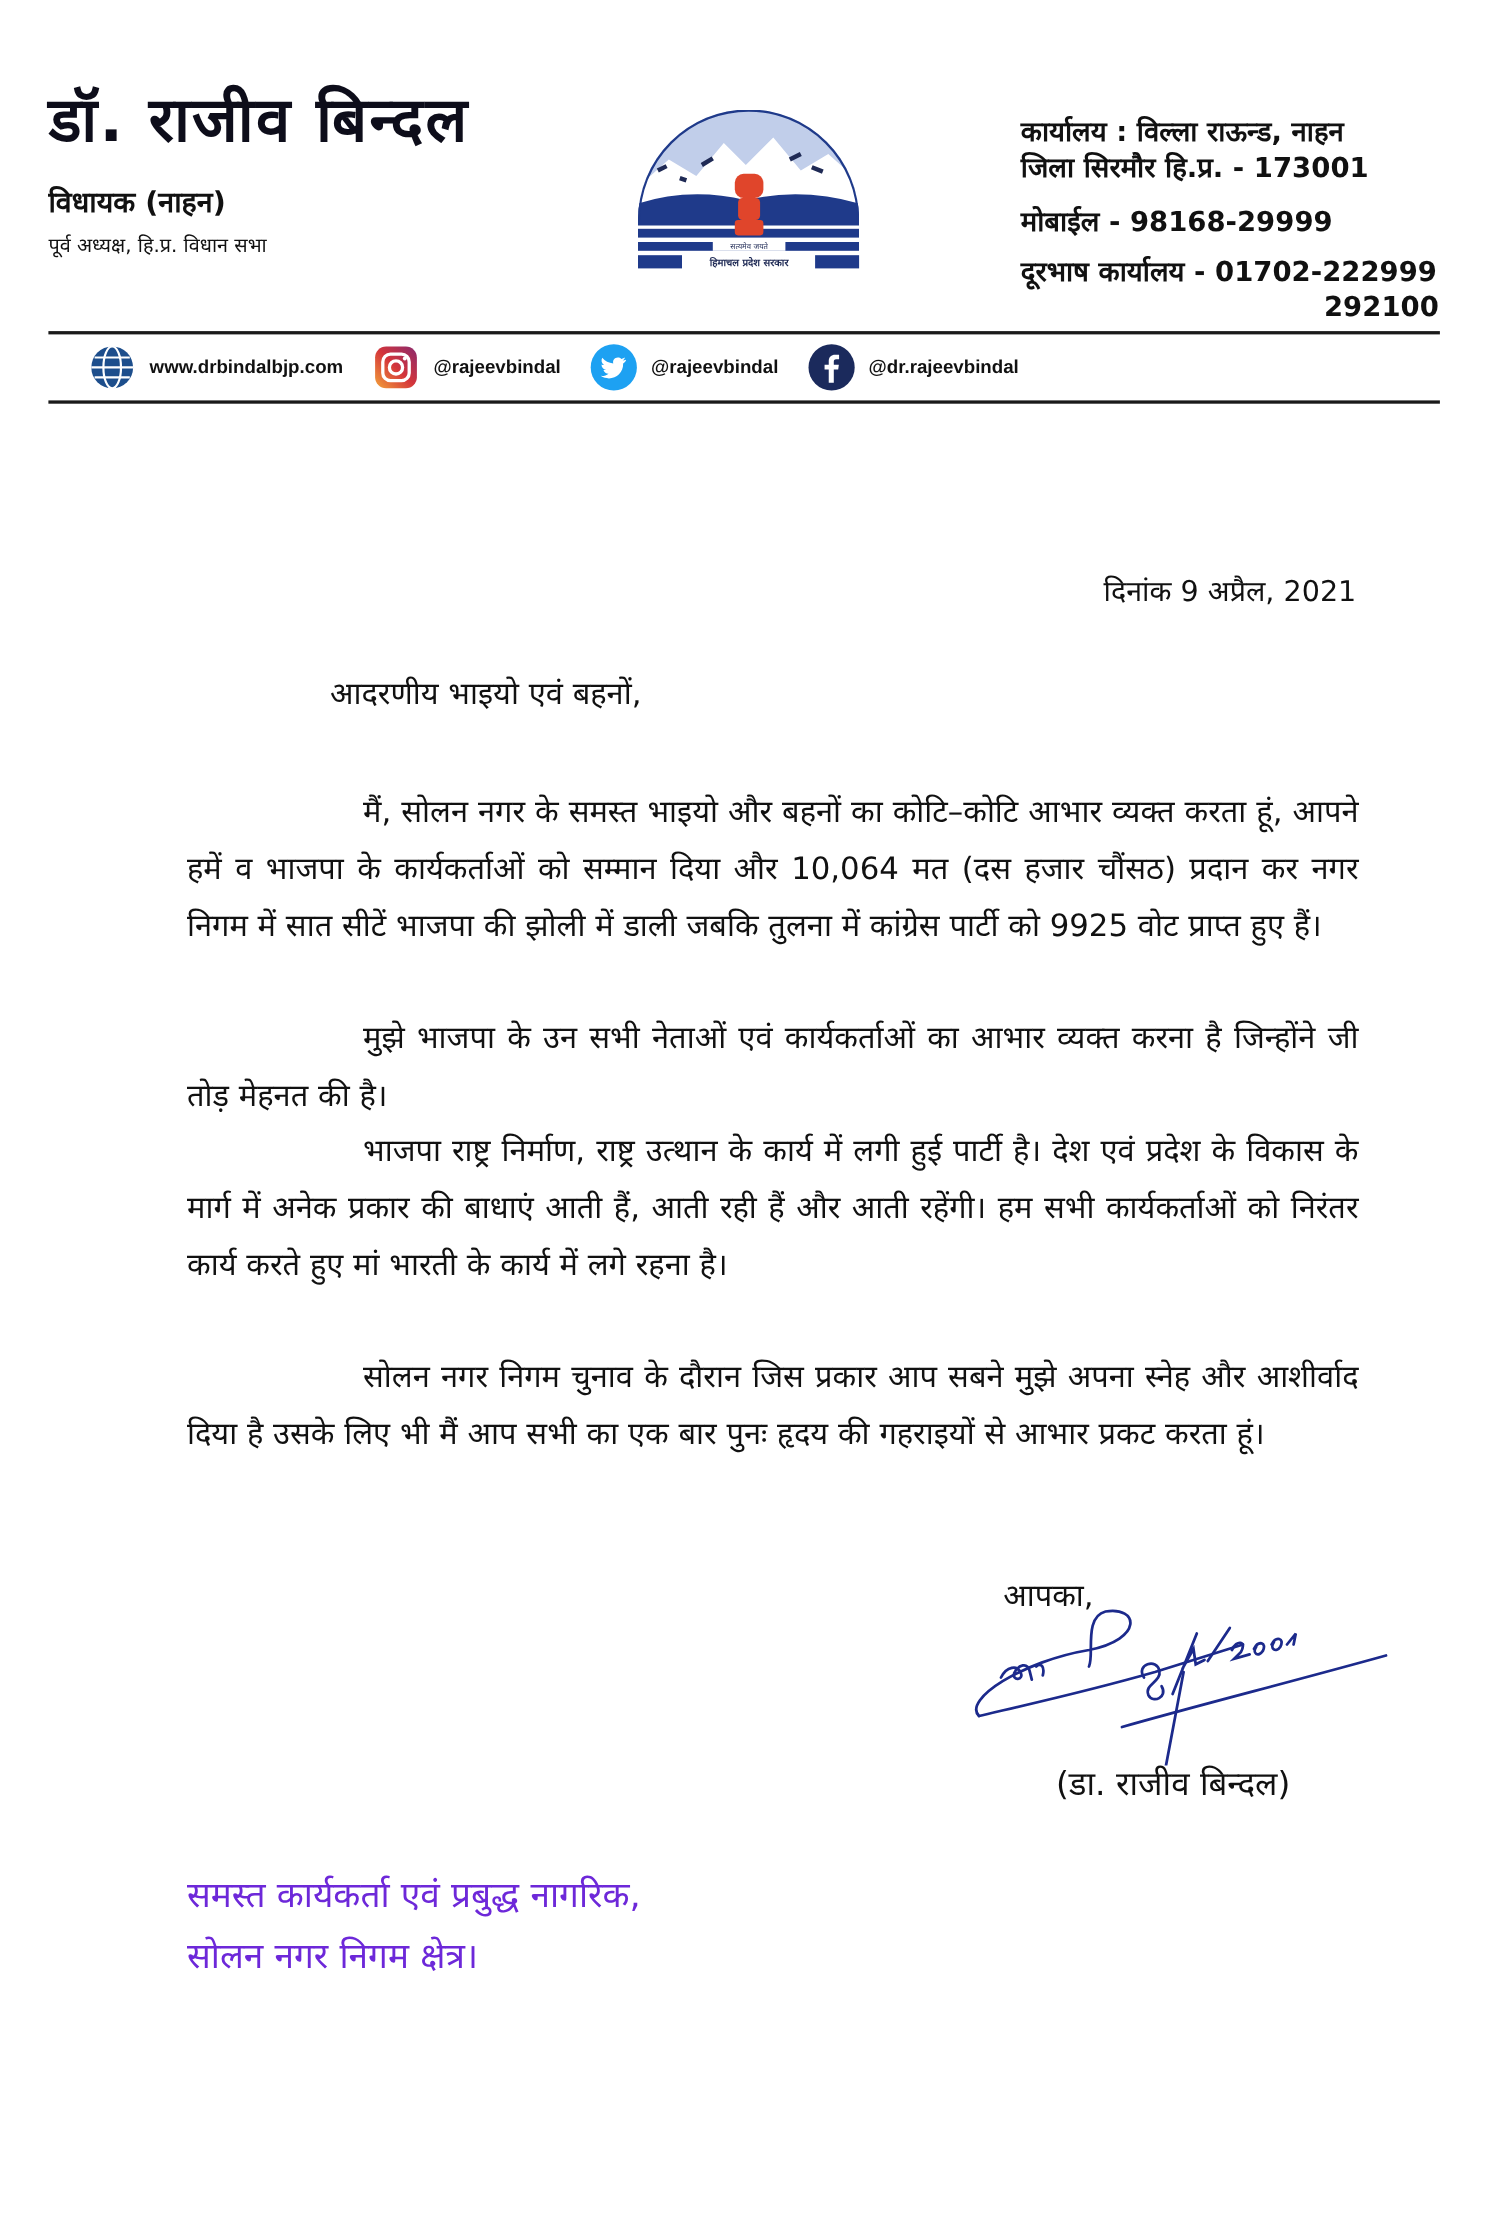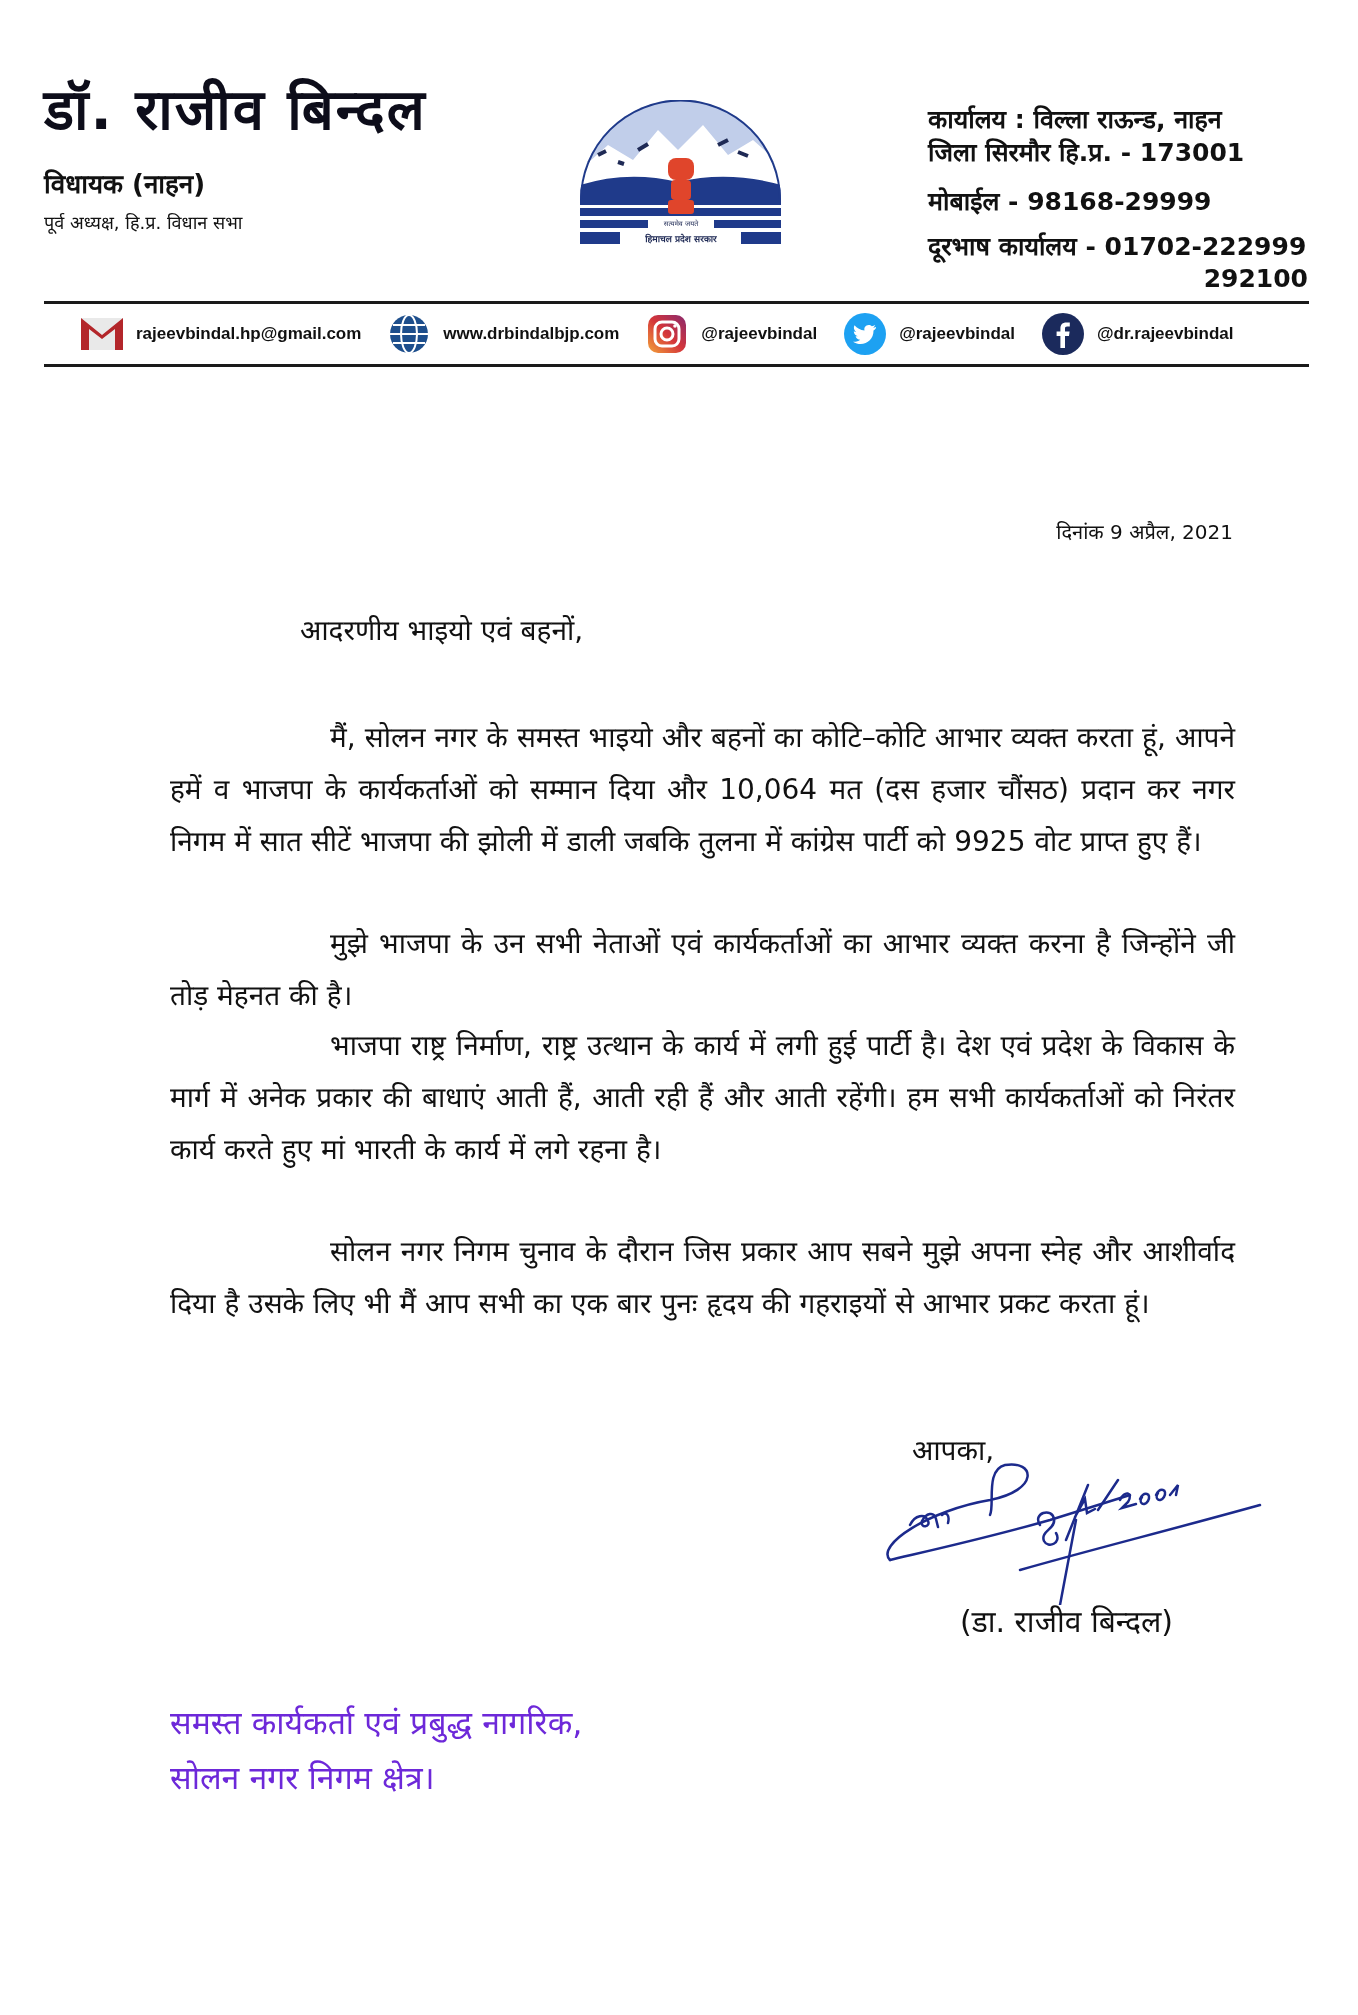--- a/index.html
+++ b/index.html
@@ -26,21 +26,21 @@
   
   .rule { left: 44px; width: 1265px; height: 3px; background: #1a1a1a; }
   .rule.top { top: 301px; }
   .rule.bottom { top: 364px; }
   .strip { left: 80px; top: 308px; height: 52px; display: flex; align-items: center; }
   .contact { display: flex; align-items: center; margin-right: 26px; }
   .contact .ic { width: 44px; height: 44px; margin-right: 12px; display: flex; align-items: center; justify-content: center; }
   .contact .tx { font-family: "Liberation Sans", sans-serif; font-weight: bold; font-size: 17px; color: #111; }
 
   
-  .date { right: 125px; top: 518px; font-size: 20px; color: #111; }
+  .date { right: 125px; top: 518px; font-size: 26px; color: #111; }
   .salutation { left: 300px; top: 610px; font-size: 28px; color: #111; text-align: center; }
   .para { left: 170px; width: 1065px; font-size: 28px; line-height: 52px; color: #111; text-align: justify; }
   .para .indent { display: inline-block; width: 160px; }
   .p1 { top: 712px; }
   .p2 { top: 918px; }
   .p3 { top: 1020px; }
   .p4 { top: 1226px; }
 
   
   .closing { left: 912px; top: 1430px; font-size: 28px; color: #111; }
@@ -96,29 +96,20 @@
 </div>
 
 <div class="abs addr l1">कार्यालय : विल्ला राऊन्ड, नाहन</div>
 <div class="abs addr l2">जिला सिरमौर हि.प्र. - 173001</div>
 <div class="abs addr l3">मोबाईल - 98168-29999</div>
 <div class="abs addr l4">दूरभाष कार्यालय - 01702-222999</div>
 <div class="abs addr l5">292100</div>
 
 <div class="abs rule top"></div>
 <div class="abs strip">
-  <div class="contact">
-    <span class="ic">
-      <svg width="44" height="34" viewBox="0 0 44 34">
-        <rect x="1" y="1" width="42" height="32" fill="#e9e9e9"></rect>
-        <path d="M1,1 L22,18 L43,1 L43,33 L35,33 L35,12 L22,22 L9,12 L9,33 L1,33 Z" fill="#b3262a"></path>
-      </svg>
-    </span>
-    <span class="tx">rajeevbindal.hp@gmail.com</span>
-  </div>
   <div class="contact">
     <span class="ic">
       <svg width="42" height="42" viewBox="0 0 42 42">
         <circle cx="21" cy="21" r="19" fill="#1d4e8c"></circle>
         <ellipse cx="21" cy="21" rx="8" ry="19" fill="none" stroke="#fff" stroke-width="2"></ellipse>
         <line x1="2" y1="21" x2="40" y2="21" stroke="#fff" stroke-width="2"></line>
         <line x1="5" y1="12" x2="37" y2="12" stroke="#fff" stroke-width="2"></line>
         <line x1="5" y1="30" x2="37" y2="30" stroke="#fff" stroke-width="2"></line>
       </svg>
     </span>

